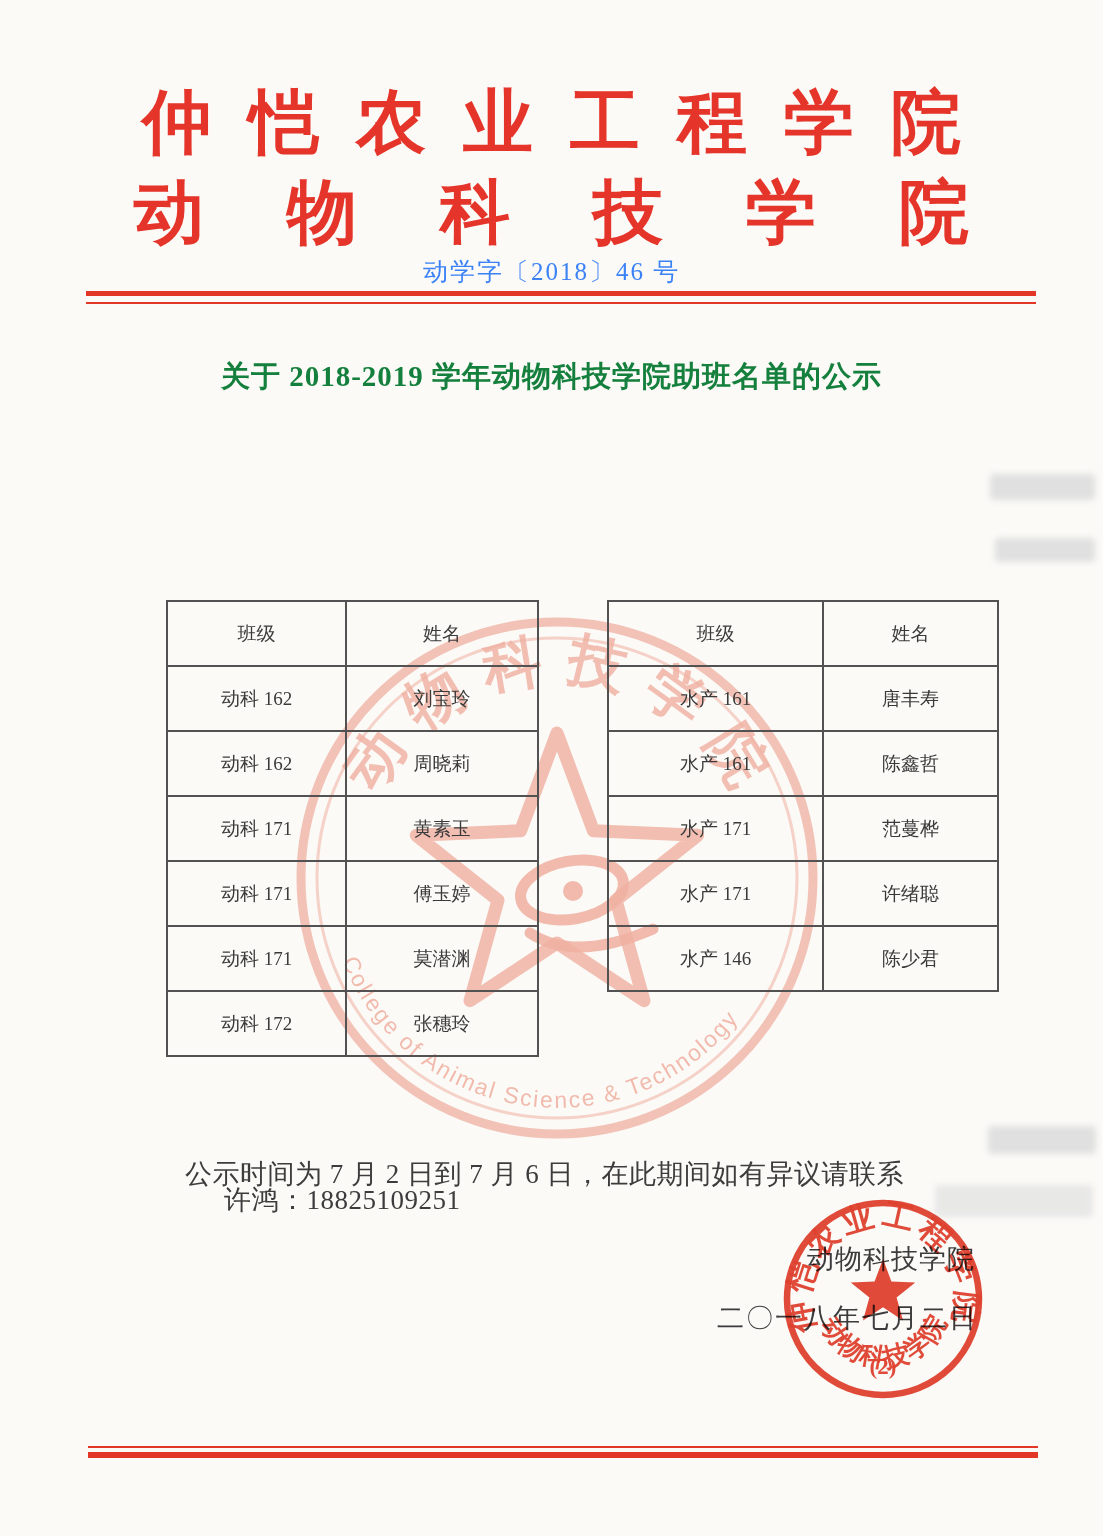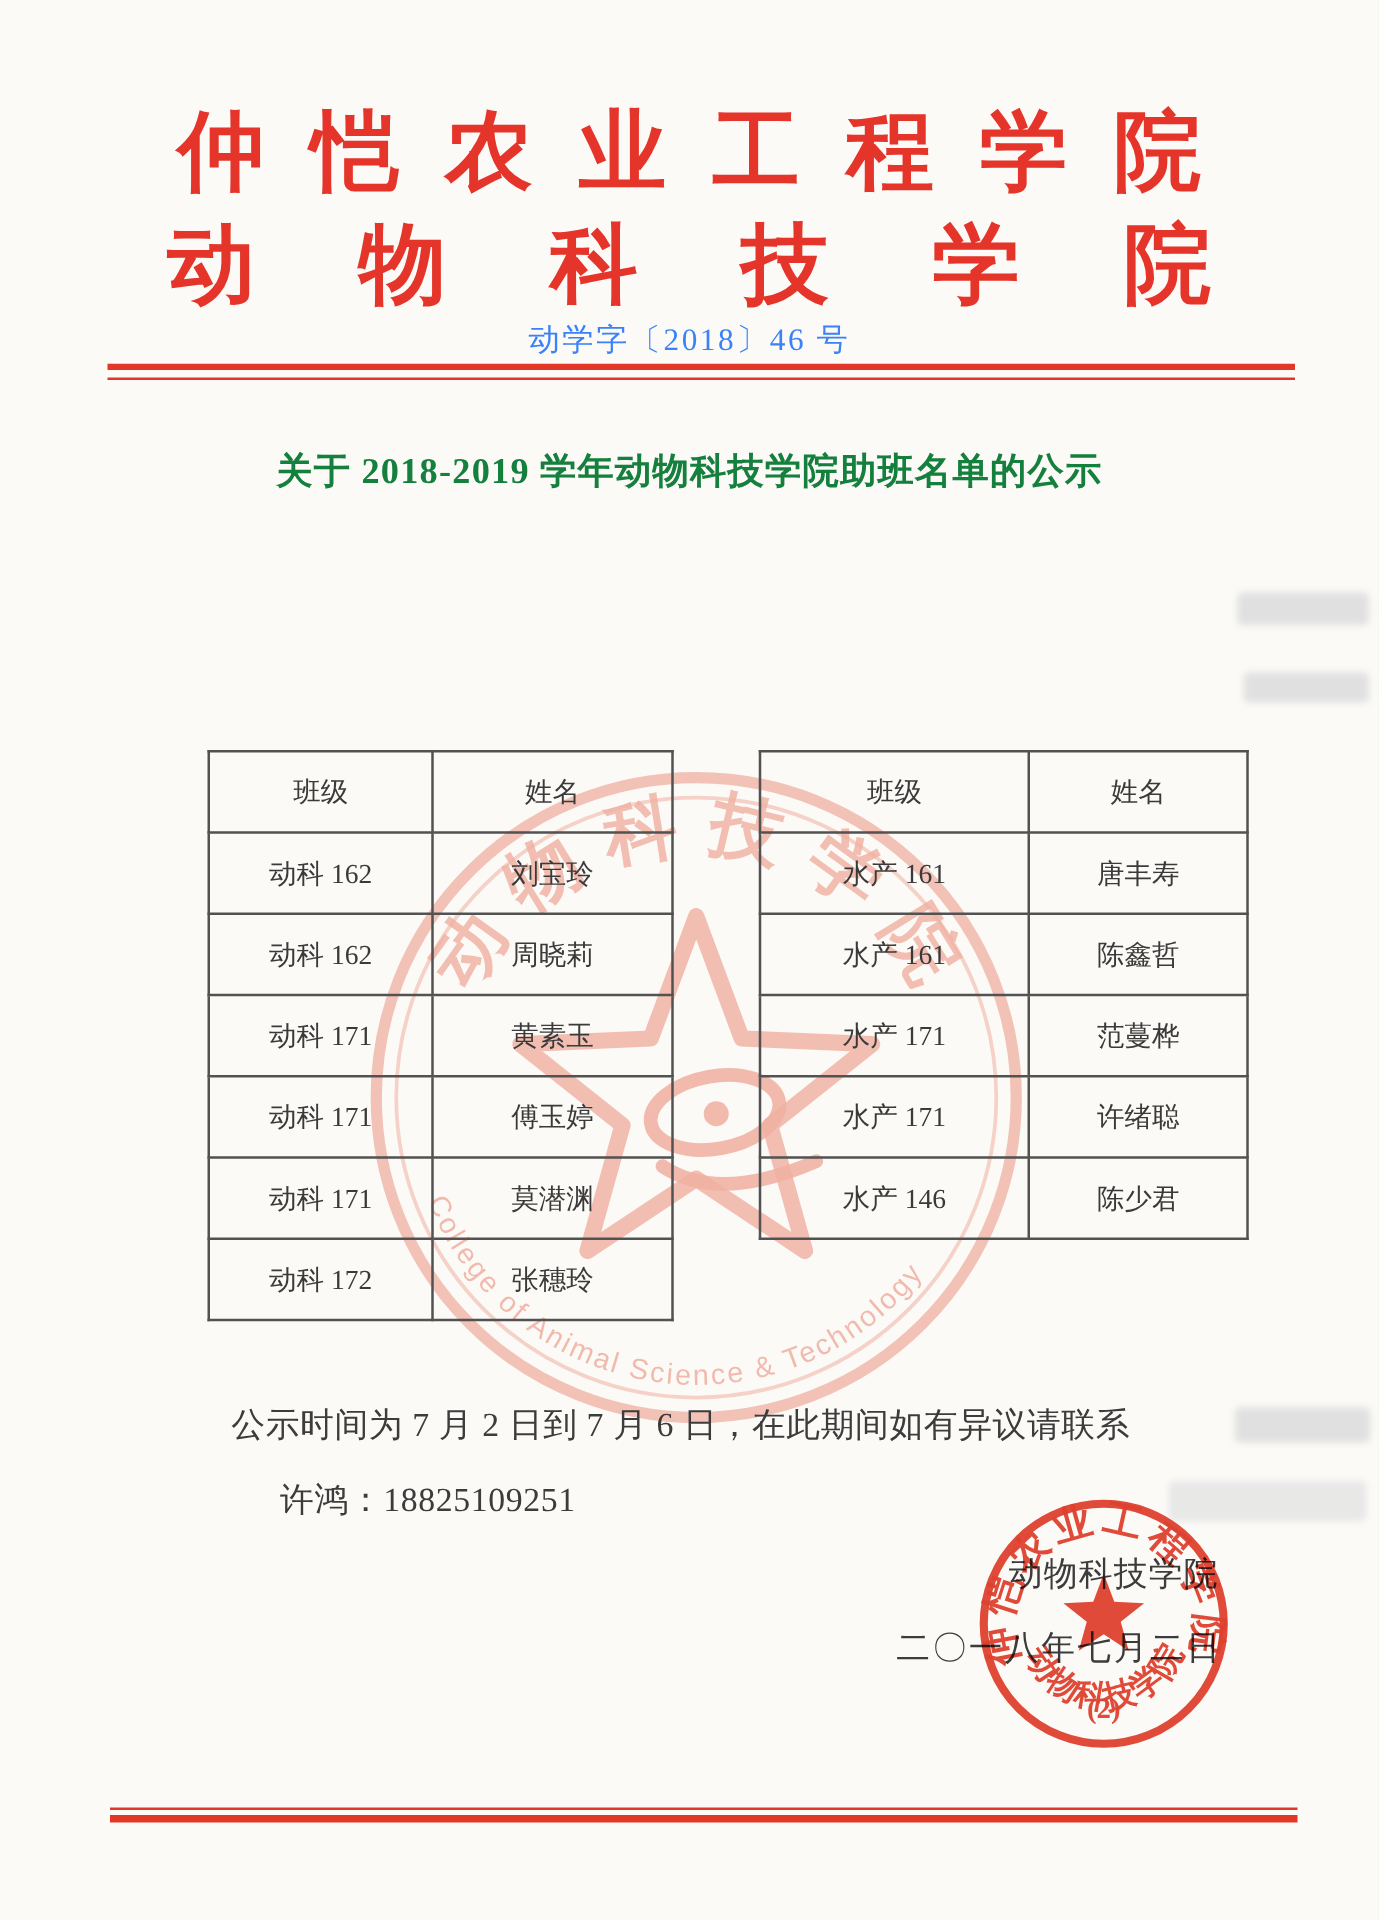--- a/index.html
+++ b/index.html
@@ -23,29 +23,29 @@
   #rule-top-thick    { left:86px;  top:291px;  width:950px; height:5px; }
   #rule-top-thin     { left:86px;  top:302px;  width:950px; height:2px; }
   #rule-bottom-thin  { left:88px;  top:1446px; width:950px; height:2px; }
   #rule-bottom-thick { left:88px;  top:1452px; width:950px; height:6px; }
 
   #title { top:357px; font-size:29px; font-weight:bold; color:#15803d; letter-spacing:1px; }
 
   .bodyline { font-size:27px; color:#3c3c3c; white-space:nowrap; letter-spacing:0.5px; }
   #body1   { left:185px; top:479px; }
   #body2   { left:104px; top:539px; }
-  #notice  { left:185px; top:1122px; }
+  #notice  { left:185px; top:1156px; }
   #contact { left:185px; top:1182px;margin-left:39px; }
   #signature { right:128px; top:1241px; font-size:27px; letter-spacing:1px; }
   #date      { right:125px; top:1300px; font-size:27px; letter-spacing:2px; }
 
   
   table.roster {
     position:absolute; border-collapse:collapse; table-layout:fixed;
-    font-size:22px; color:#3a3a3a; z-index:2; background:transparent;
+    font-size:19px; color:#3a3a3a; z-index:2; background:transparent;
   }
   table.roster th, table.roster td {
     border:2px solid #525252; text-align:center; vertical-align:middle;
     font-weight:normal; height:63px; padding:0; overflow:hidden;
   }
   #table-left  { left:166px; top:600px; width:371px; }
   #table-right { left:607px; top:600px; width:390px; }
 
   
   #watermark { left:290px; top:611px; z-index:1; opacity:0.5; pointer-events:none; }

